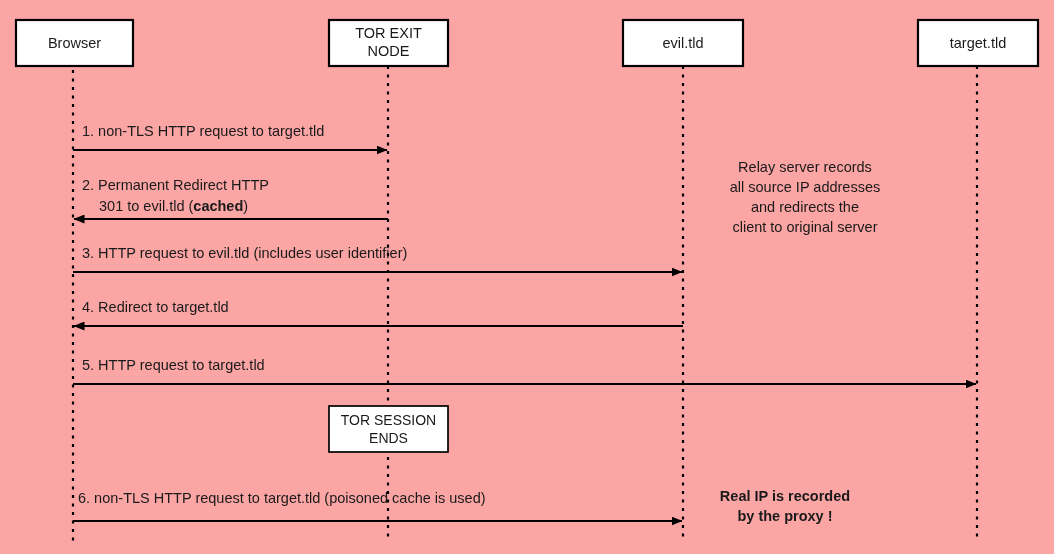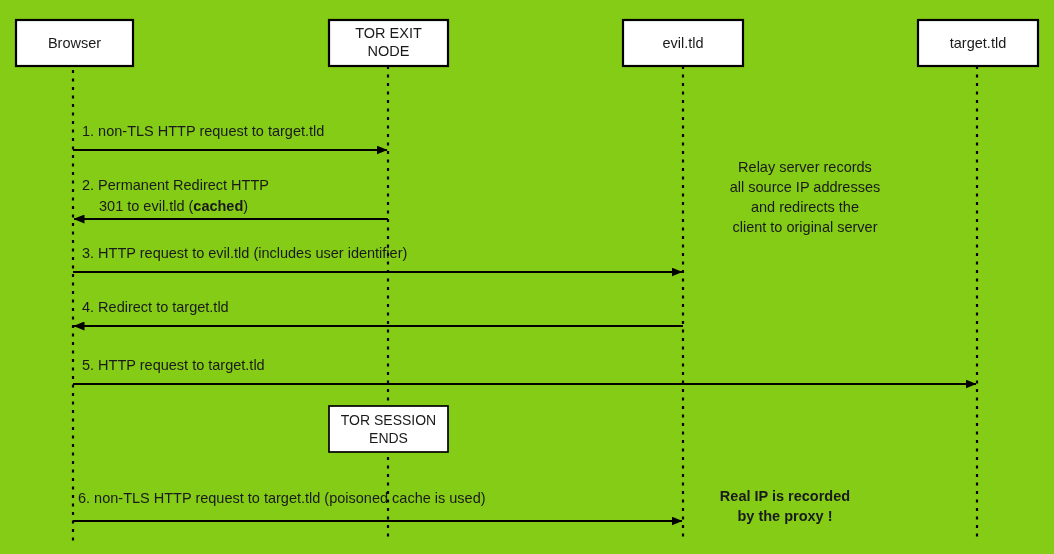--- a/index.html
+++ b/index.html
@@ -11,21 +11,21 @@
   body {
     width: 1054px;
     height: 554px;
     overflow: hidden;
     font-family: "Liberation Sans", sans-serif;
   }
   #diagram-root {
     position: relative;
     width: 1054px;
     height: 554px;
-    background: #84cc16;
+    background: #fca5a5;
   }
   svg.diagram-canvas {
     display: block;
     width: 1054px;
     height: 554px;
   }
   .participant-box rect {
     fill: #ffffff;
     stroke: #000000;
     stroke-width: 2.2;

